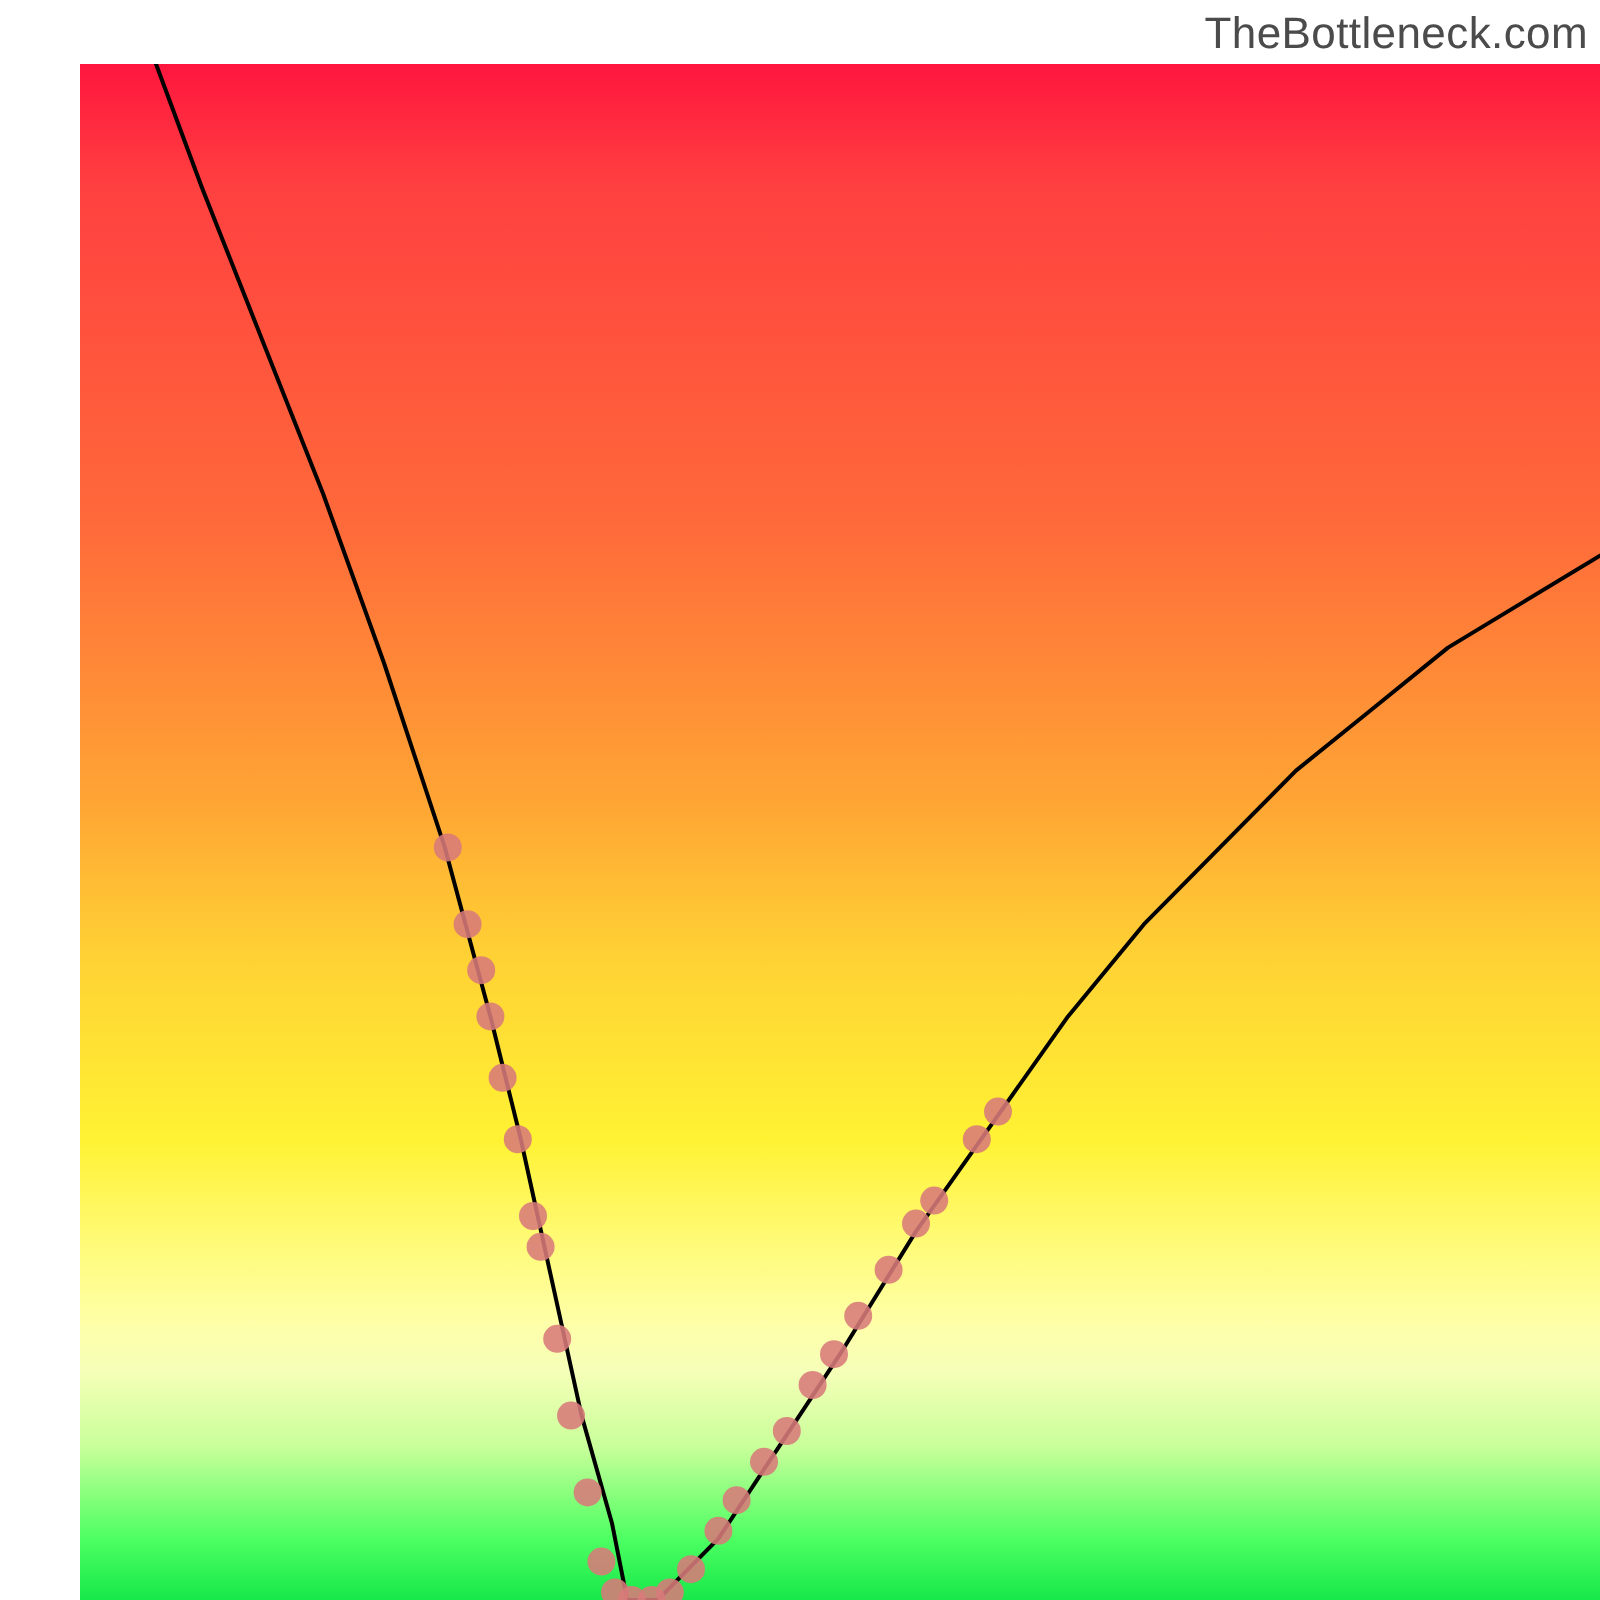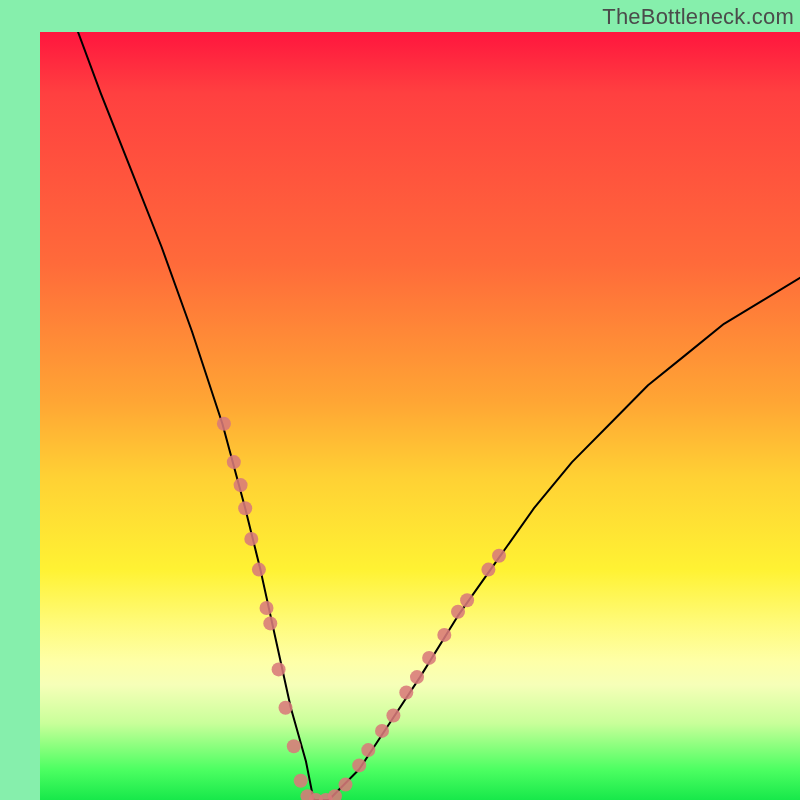--- a/index.html
+++ b/index.html
@@ -8,21 +8,21 @@
     width: 800px;
     height: 800px;
     overflow: hidden;
     background: #000;
     font-family: Arial, Helvetica, sans-serif;
   }
   .frame {
     position: relative;
     width: 800px;
     height: 800px;
-    background: #86efac;
+    background: #ffffff;
   }
   .plot-area {
     position: absolute;
     left: 40px;
     top: 32px;
     width: 760px;
     height: 768px;
     
     background: linear-gradient(
       to bottom,

